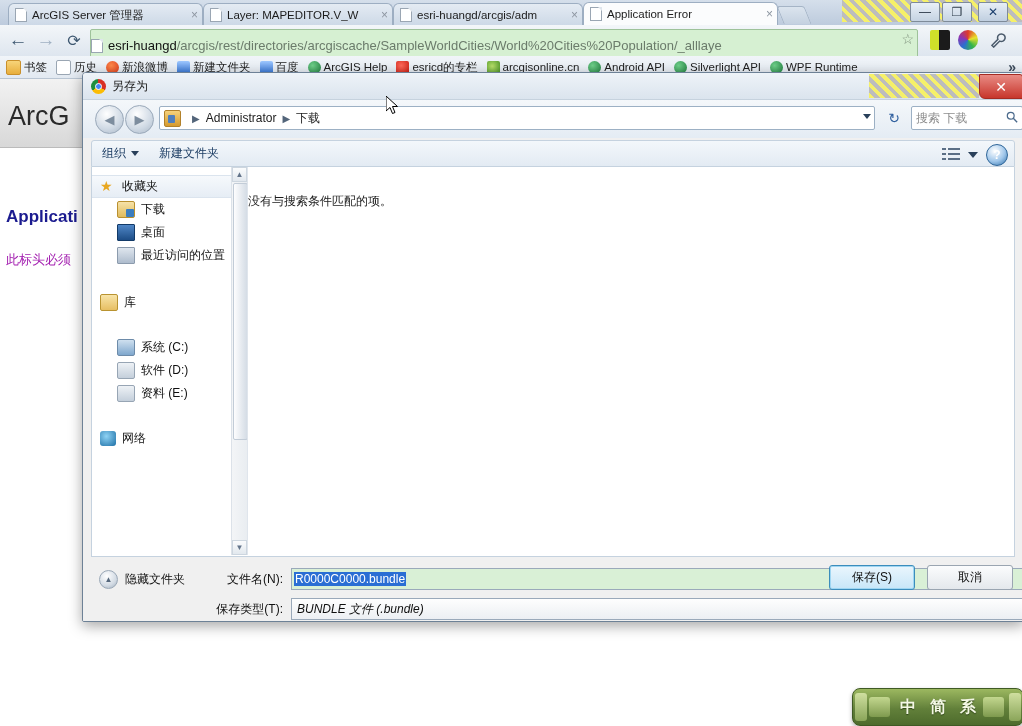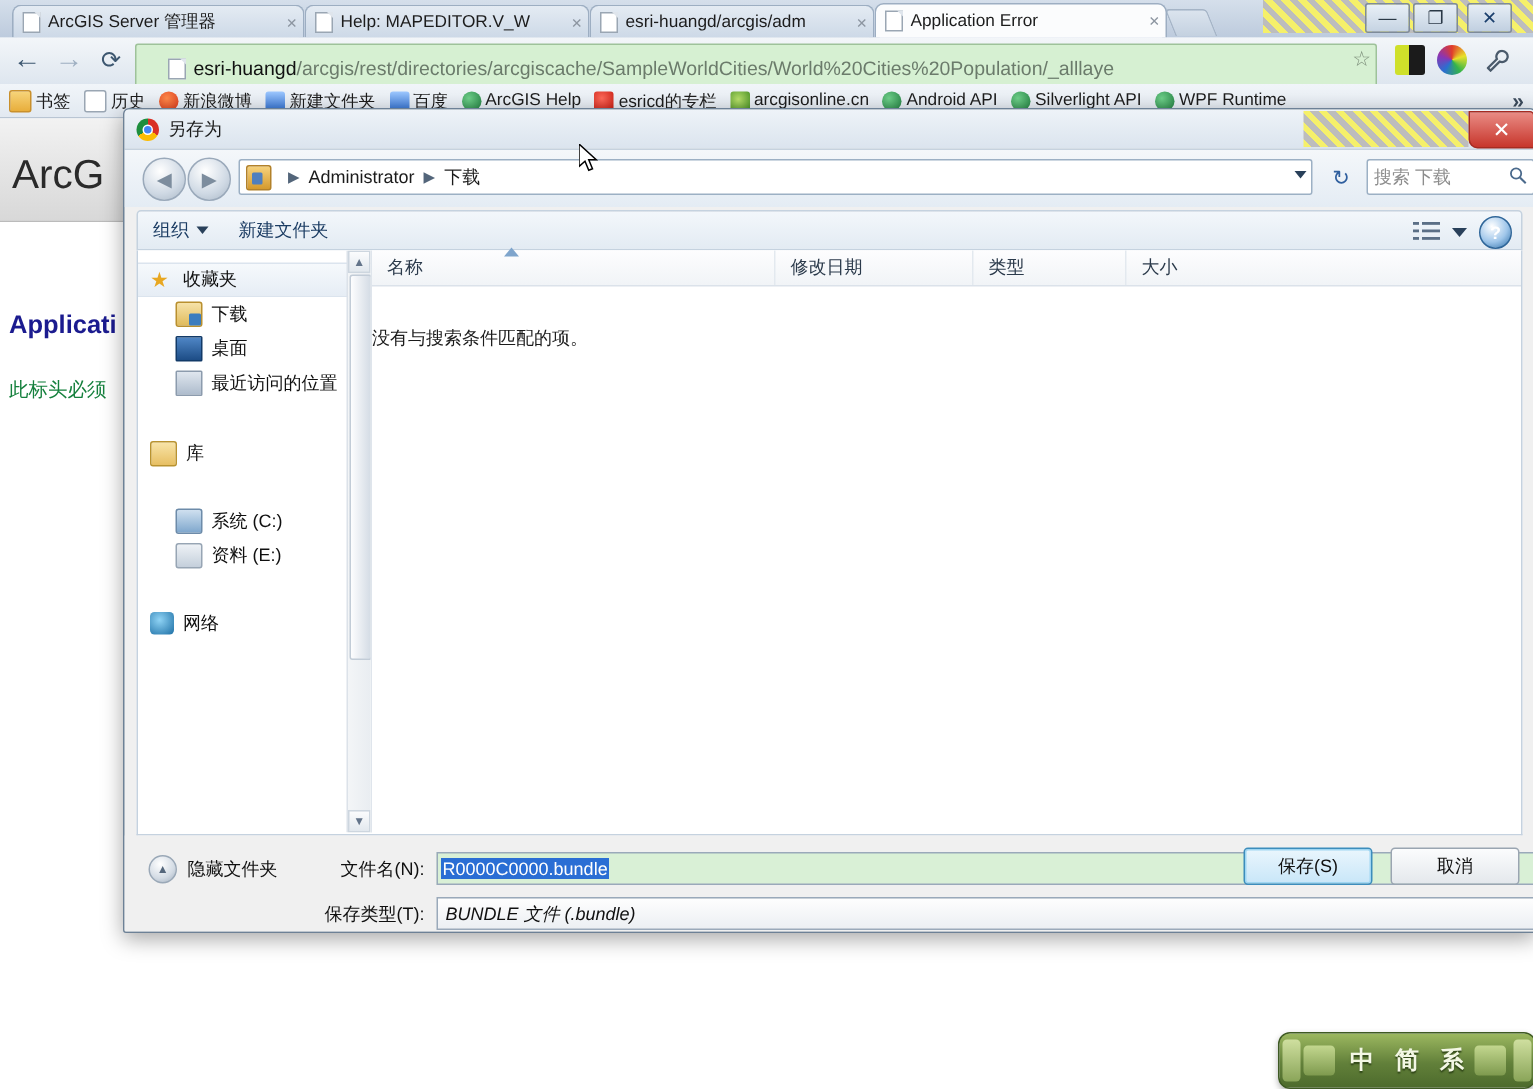--- a/index.html
+++ b/index.html
@@ -46,21 +46,21 @@
   #navbar{position:absolute;left:0;top:25px;width:1022px;height:31px;
     background:linear-gradient(#f3f6f9,#dee6ef);border-bottom:1px solid #b6c3d2;}
   .navbtn{position:absolute;top:3px;width:24px;height:24px;
     display:flex;align-items:center;justify-content:center;
     color:#5a6f88;font-size:17px;}
   #nback{left:6px;color:#3d5770;font-size:19px;}
   #nfwd{left:34px;color:#9fb0c2;font-size:19px;}
   #nreload{left:62px;color:#3d5770;font-size:16px;}
   #omnibox{position:absolute;left:90px;top:4px;width:828px;height:33px;
     background:#d6f0d2;border:1px solid #9ec29a;border-radius:2px;
-    display:flex;align-items:center;padding:0 21px;box-sizing:border-box;
+    display:flex;align-items:center;padding:0 0;box-sizing:border-box;
     overflow:hidden;white-space:nowrap;}
   #omnibox .urlhost{color:#111;font-size:13px;}
   #omnibox .urlrest{color:#6b7b6b;font-size:13px;}
   #starbox{position:absolute;right:3px;top:1px;color:#7d8f7b;font-size:14px;}
   .extico{position:absolute;top:5px;width:20px;height:20px;border-radius:2px;}
   #ext1{left:930px;background:linear-gradient(90deg,#cfe02a 0 45%,#1b1b1b 45% 100%);}
   #ext2{left:958px;background:
       conic-gradient(#e03b2b,#e8e12a,#35b54a,#2b6fd0,#8a35b5,#e03b2b);
       border-radius:50%;}
   #wrench{left:988px;color:#4a5a6b;font-size:16px;display:flex;
@@ -81,21 +81,21 @@
   .bi.leaf{background:radial-gradient(circle at 40% 40%,#b8e06a,#3f8a1f);}
   #bmmore{position:absolute;right:6px;top:3px;font-size:14px;color:#3c4b5c;font-weight:bold;}
 
   
   #pagebody{position:absolute;left:0;top:79px;width:1022px;height:647px;background:#fff;}
   #hdrband{position:absolute;left:0;top:0;width:1022px;height:68px;
     background:linear-gradient(#f2f2f2,#d8d8d8);border-bottom:1px solid #bbb;}
   #arcgislogo{position:absolute;left:8px;top:22px;font-size:27px;color:#2a2a2a;
     font-family:"Liberation Sans",sans-serif;}
   #apperr{position:absolute;left:6px;top:128px;font-size:17px;font-weight:bold;color:#1b1b8f;}
-  #apptext{position:absolute;left:6px;top:172px;font-size:13px;color:#15803d;}
+  #apptext{position:absolute;left:6px;top:172px;font-size:13px;color:#a21caf;}
 
   
   #dialog{position:absolute;left:82px;top:72px;width:940px;height:548px;
     background:#f0f0f0;border:1px solid #6d8196;border-radius:4px 4px 2px 2px;
     box-shadow:0 4px 14px rgba(0,0,0,.35);overflow:hidden;}
   #dlgtitle{position:absolute;left:0;top:0;width:940px;height:27px;
     background:linear-gradient(#eef3f8,#dbe4ee);
     border-bottom:1px solid #c6d2de;display:flex;align-items:center;padding-left:8px;
     box-sizing:border-box;}
   #chromeball{width:15px;height:15px;border-radius:50%;
@@ -250,21 +250,21 @@
 <div id="browser">
 
   <div id="tabstrip">
     <div class="tab" id="tab0" style="left:8px;width:195px;">
       <span class="pageicon"></span>
       <span class="tlabel">ArcGIS Server 管理器</span>
       <span class="tclose">×</span>
     </div>
     <div class="tab" id="tab1" style="left:203px;width:190px;">
       <span class="pageicon"></span>
-      <span class="tlabel">Help: MAPEDITOR.V_W</span>
+      <span class="tlabel">Layer: MAPEDITOR.V_W</span>
       <span class="tclose">×</span>
     </div>
     <div class="tab" id="tab2" style="left:393px;width:190px;">
       <span class="pageicon"></span>
       <span class="tlabel">esri-huangd/arcgis/adm</span>
       <span class="tclose">×</span>
     </div>
     <div class="tab active" id="tab3" style="left:583px;width:195px;">
       <span class="pageicon"></span>
       <span class="tlabel">Application Error</span>
@@ -447,53 +447,42 @@
             <span>库</span>
           </div>
         </div>
         <div class="navgroup" style="margin-top:22px;">
           <div class="navrow child">
             <span class="nico sysdrive"></span>
             <span>系统 (C:)</span>
           </div>
           <div class="navrow child">
             <span class="nico drive"></span>
+            <span>软件 (D:)</span>
+          </div>
+          <div class="navrow child">
+            <span class="nico drive"></span>
             <span>资料 (E:)</span>
           </div>
         </div>
         <div class="navgroup" style="margin-top:22px;">
           <div class="navrow">
             <span class="nico net"></span>
             <span>网络</span>
           </div>
         </div>
 
         <div id="sbscroll">
           <div class="sbarrow" id="sbup">▲</div>
           <div id="sbthumb"></div>
           <div class="sbarrow" id="sbdown">▼</div>
         </div>
       </div>
 
       <div id="filelist">
-        <div id="colhdr">
-          <div class="col" id="c1">
-            <span>名称</span>
-            <span id="sortmark"></span>
-          </div>
-          <div class="col" id="c2">
-            <span>修改日期</span>
-          </div>
-          <div class="col" id="c3">
-            <span>类型</span>
-          </div>
-          <div class="col" id="c4">
-            <span>大小</span>
-          </div>
-        </div>
         <div id="emptymsg">没有与搜索条件匹配的项。</div>
       </div>
     </div>
 
     <div id="dlgbottom">
       <div class="fldrow" id="fnrow">
         <span class="fldlabel">文件名(N):</span>
         <span class="combo" id="fninput">
           <span id="fnvalue">R0000C0000.bundle</span>
 

